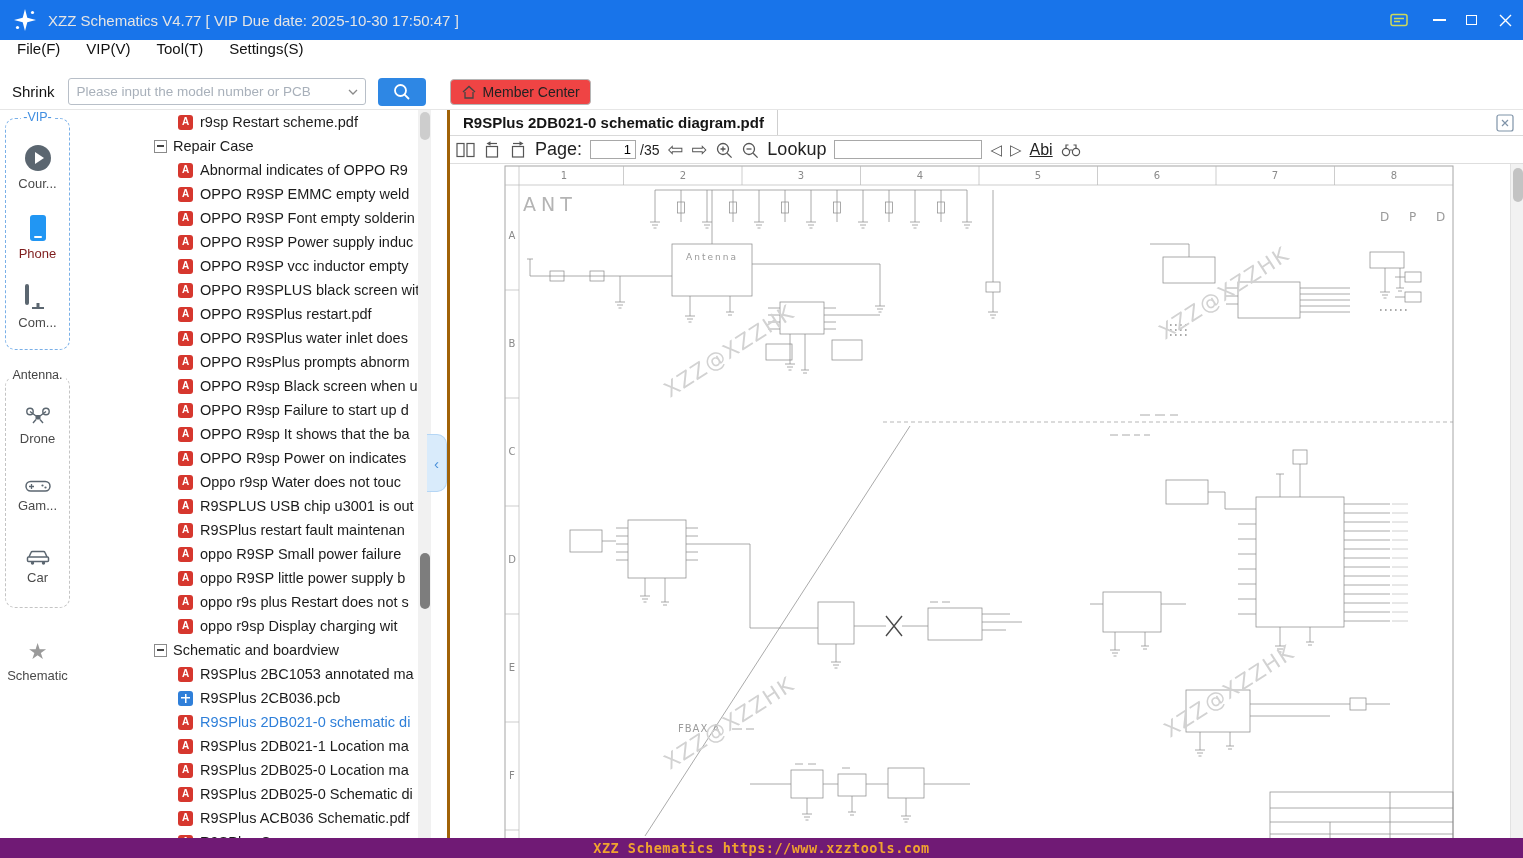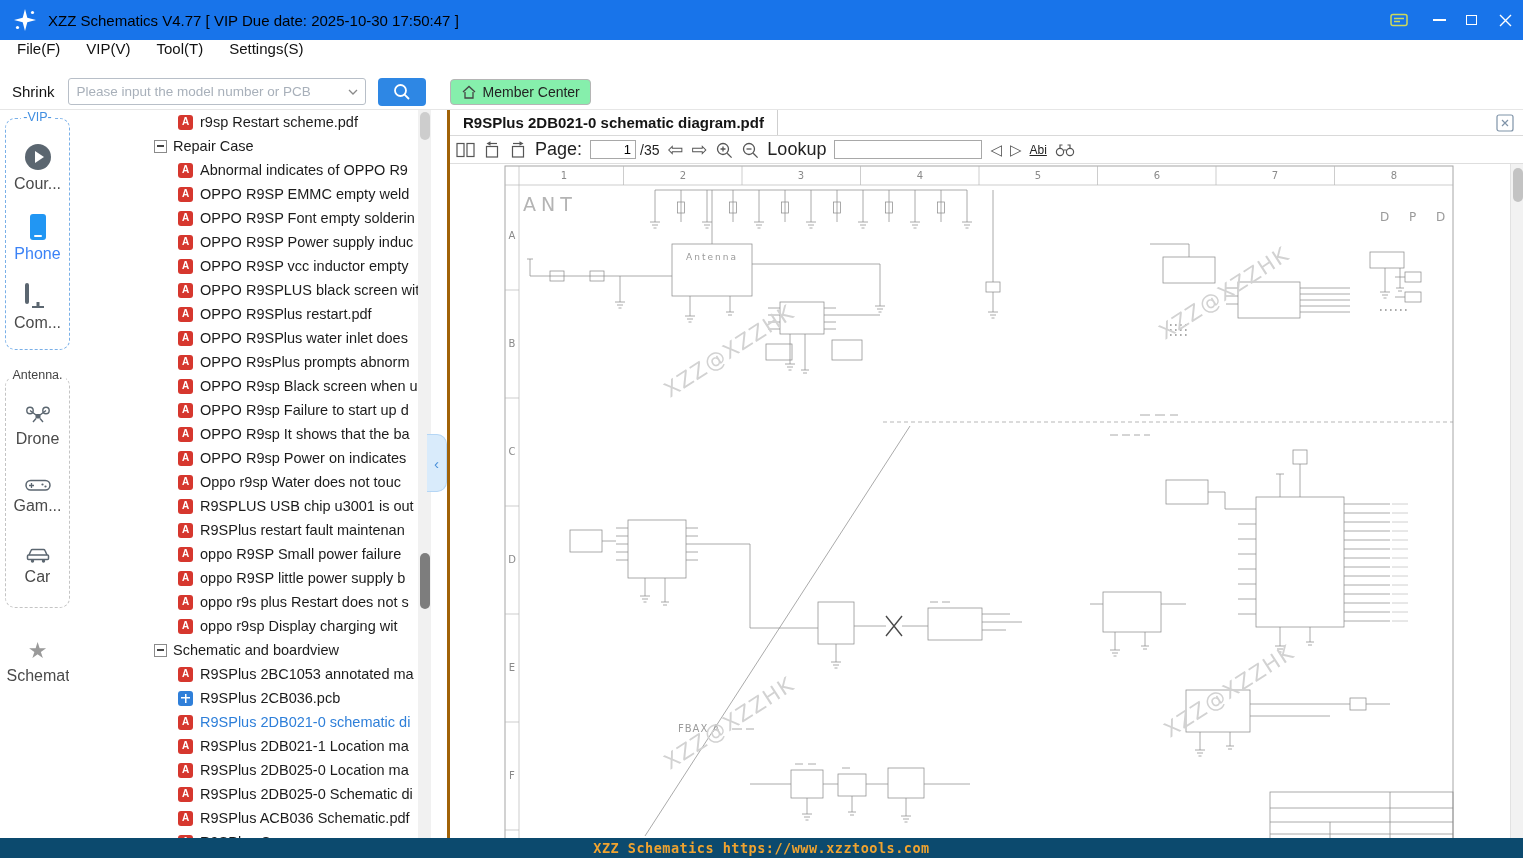--- a/index.html
+++ b/index.html
@@ -4,49 +4,49 @@
 <style>
   * { box-sizing: border-box; }
   html,body { margin:0; padding:0; }
   body {
     width:1523px; height:858px; overflow:hidden; position:relative;
     font-family:"Liberation Sans", sans-serif; background:#fff;
   }
   
   .titlebar { height:40px; background:#1874ea; display:flex; align-items:center; padding-left:12px; }
   .logo { display:flex; margin-right:10px; }
-  .title { color:#000000; font-size:15px; flex:1; white-space:nowrap; }
+  .title { color:#e5e5e5; font-size:15px; flex:1; white-space:nowrap; }
   .wc { width:32px; height:40px; display:flex; align-items:center; justify-content:center; cursor:pointer; }
   .wc.card { margin-right:8px; }
   .minbar { width:13px; height:2px; background:#fff; display:block; }
   .maxbox { width:11px; height:10px; border:1.5px solid #fff; display:block; }
   .wc.closebtn { width:36px; }
   
   .menubar { height:34px; display:flex; align-items:flex-start; padding-left:4px; background:#fff; }
   .menu-item { padding:0 13px; font-size:15px; color:#111; cursor:default; }
   
   .toolbar { height:36px; display:flex; align-items:center; padding-left:6px; border-bottom:1px solid #e6e6e6; }
   .shrink-btn { font-size:15px; color:#111; background:none; border:none; padding:0 6px; margin-right:7px; font-family:inherit; }
   .searchbox { position:relative; width:298px; height:27px; border:1px solid #b8bfc8; border-radius:3px; display:flex; align-items:center; background:#fff; }
   .searchbox input { border:none; outline:none; flex:1; font-size:13.5px; padding:0 8px; color:#333; font-family:inherit; min-width:0; }
   .searchbox input::placeholder { color:#a8b0ba; }
   .dd { width:24px; display:flex; justify-content:center; }
   .search-btn { width:48px; height:28px; background:#2e87e4; border:none; border-radius:4px; margin-left:12px; display:flex; align-items:center; justify-content:center; }
-  .member-btn { margin-left:24px; height:26px; border:1px solid #b5b5b5; border-radius:4px; background:#86efac; display:flex; align-items:center; gap:6px; padding:0 10px; font-size:14px; color:#222; font-family:inherit; }
+  .member-btn { margin-left:24px; height:26px; border:1px solid #b5b5b5; border-radius:4px; background:#ef4444; display:flex; align-items:center; gap:6px; padding:0 10px; font-size:14px; color:#222; font-family:inherit; }
   
   .main { display:flex; height:728px; position:relative; }
   
   .vip-sidebar { width:75px; position:relative; }
   .group { margin:8px 5px 0; border:1px dashed #7ab0e8; border-radius:10px; position:relative; padding:14px 0 6px; display:flex; flex-direction:column; align-items:center; }
   .group.custom { border-color:#c4c4c4; margin-top:26px; }
   .group-label { position:absolute; top:-9px; left:50%; transform:translateX(-50%); background:#fff; padding:0 3px; font-size:12.5px; color:#3f8de0; white-space:nowrap; }
   .group.custom .group-label { color:#444; }
   .s-item { display:flex; flex-direction:column; align-items:center; gap:5px; height:70px; justify-content:center; width:100%; cursor:pointer; }
-  .s-item .lbl { font-size:16px; color:#4a4a4a; max-width:62px; overflow:hidden; white-space:nowrap; }
-  .s-item.phone .lbl { color:#3b82f6; }
+  .s-item .lbl { font-size:13px; color:#4a4a4a; max-width:62px; overflow:hidden; white-space:nowrap; }
+  .s-item.phone .lbl { color:#7f1d1d; }
   .fav { margin-top:22px; height:64px; }
   .fav .star { font-size:22px; color:#9a9a9a; line-height:22px; }
   .icon-play { width:26px; height:26px; border-radius:50%; background:#5b6670; position:relative; }
   .icon-play::after { content:""; position:absolute; left:10px; top:7px; border-left:9px solid #fff; border-top:6px solid transparent; border-bottom:6px solid transparent; }
   .icon-phone { width:16px; height:26px; background:#2196f3; border-radius:3px; position:relative; }
   .icon-phone::after { content:""; position:absolute; bottom:3px; left:50%; transform:translateX(-50%); width:8px; height:2px; background:#fff; border-radius:1px; }
   .icon-pc { width:26px; height:24px; position:relative; }
   .icon-pc .scr { width:24px; height:16px; border:2px solid #5b6670; border-radius:2px; margin:0 auto; }
   .icon-pc::after { content:""; position:absolute; left:50%; transform:translateX(-50%); bottom:1px; width:12px; height:2px; background:#5b6670; }
   .icon-pc::before { content:""; position:absolute; left:50%; transform:translateX(-50%); bottom:3px; width:3px; height:4px; background:#5b6670; }
@@ -74,28 +74,28 @@
   .tab { height:100%; display:flex; align-items:center; padding:0 13px; border-right:1px solid #cfcfcf; font-weight:700; font-size:15px; color:#151515; white-space:nowrap; }
   .closeall { margin-left:auto; margin-right:9px; display:flex; cursor:pointer; }
   .pdfbar { height:28px; display:flex; align-items:center; gap:8px; padding-left:6px; border-bottom:1px solid #dedede; }
   .pbtn { display:flex; align-items:center; cursor:pointer; }
   .plabel { font-size:18px; color:#222; }
   .pageinput { width:46px; height:19px; border:1px solid #a8a8a8; font-size:13px; text-align:right; padding:0 4px; font-family:inherit; outline:none; }
   .ptotal { font-size:14px; color:#222; margin-left:-4px; }
   .navglyph { font-size:19px; color:#555; line-height:1; cursor:pointer; }
   .triglyph { font-size:15px; color:#555; line-height:1; cursor:pointer; }
   .lookup-input { width:148px; height:19px; border:1px solid #a8a8a8; font-family:inherit; outline:none; }
-  .abi { font-size:12px; color:#222; text-decoration:underline; cursor:pointer; }
+  .abi { font-size:16px; color:#222; text-decoration:underline; cursor:pointer; }
   .viewwrap { flex:1; display:flex; min-height:0; }
   .viewport { flex:1; position:relative; background:#fff; overflow:hidden; }
   svg.schematic { position:absolute; left:0; top:0; }
   .pdf-scrollbar { width:13px; background:#f2f2f2; border-left:1px solid #e2e2e2; position:relative; }
   .pdf-thumb { position:absolute; top:4px; left:1.5px; width:10px; height:34px; background:#c3c3c3; border-radius:5px; }
   
-  .statusbar { height:20px; background:#0c4a6e; display:flex; align-items:center; justify-content:center; }
+  .statusbar { height:20px; background:#701a75; display:flex; align-items:center; justify-content:center; }
   .statusbar span { font-family:"DejaVu Sans Mono", monospace; font-size:13.5px; font-weight:700; color:#f0a32f; letter-spacing:0.5px; }
   
   .schematic .page { fill:#fff; stroke:#a6a6a6; stroke-width:1; }
   .schematic .band { stroke:#b8b8b8; stroke-width:0.7; fill:none; }
   .schematic .draw { stroke:#8e8e8e; stroke-width:0.75; fill:none; }
   .schematic .xmark { stroke:#4a4a4a; stroke-width:1.4; fill:none; }
   .schematic .lblmark { stroke:#c4c4c4; stroke-width:0.8; fill:none; }
   .schematic .dash { stroke:#9a9a9a; stroke-width:0.7; stroke-dasharray:4 3; fill:none; }
   .schematic .dots { stroke:#8e8e8e; stroke-width:1.6; stroke-dasharray:1.6 3.4; fill:none; }
   .schematic text { font-family:"DejaVu Sans", sans-serif; }

